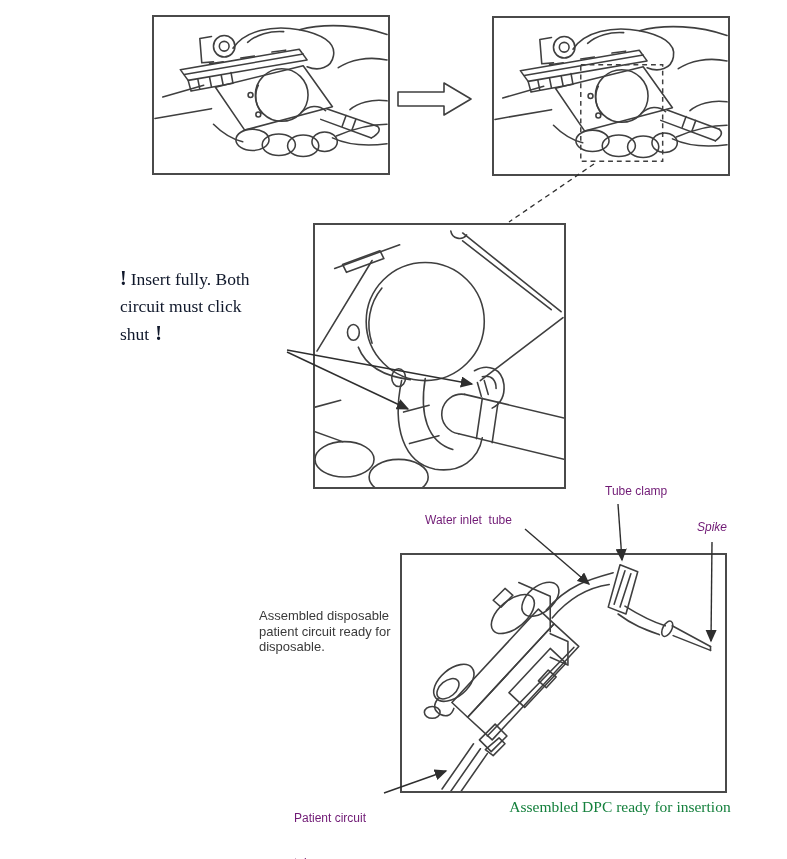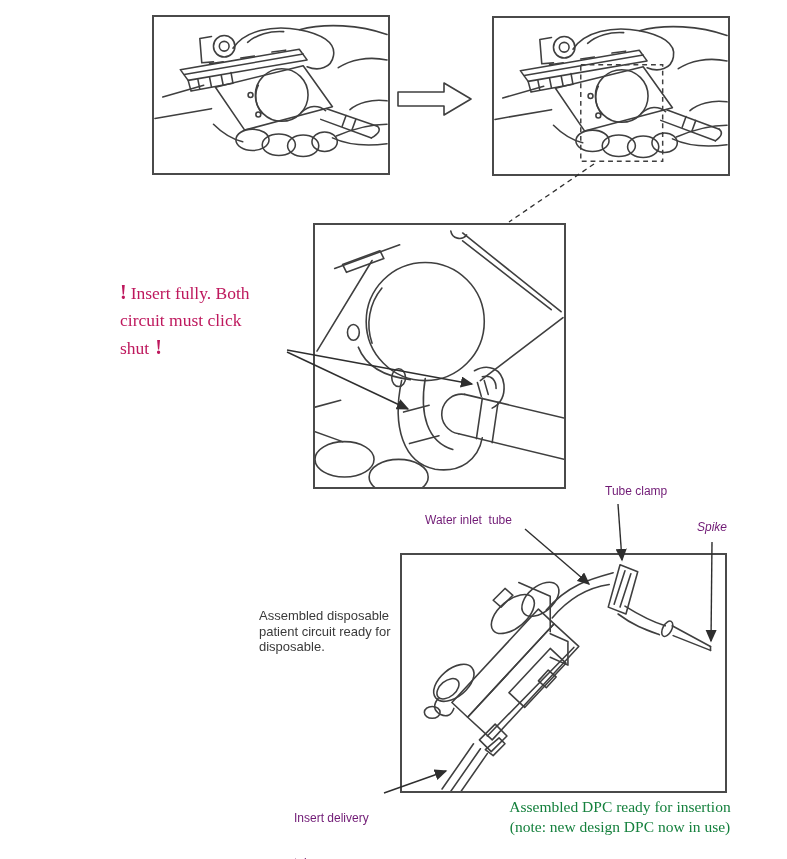--- a/index.html
+++ b/index.html
@@ -8,23 +8,23 @@
          font-family:"Liberation Sans", sans-serif; }
   .page { position:absolute; left:0; top:0; width:787px; height:859px; background:#ffffff; }
 
   .figbox { position:absolute; background:#ffffff; border:2px solid #4a4a4a; }
   .figbox svg { display:block; width:100%; height:100%; }
 
   .lineart path, .lineart circle, .lineart ellipse, .lineart line, .lineart polygon, .lineart polyline {
     stroke:#3f3f3f; fill:none; stroke-width:1.6; stroke-linecap:round; stroke-linejoin:round;
   }
 
-  .warning { position:absolute; left:120px; top:279px; width:190px;
+  .warning { position:absolute; left:120px; top:265px; width:190px;
              font-family:"Liberation Serif", serif; font-size:17.5px;
-             line-height:27px; color:#be185d; }
+             line-height:27px; color:#0f172a; }
   .warning .excl { font-weight:bold; font-size:20px; }
   .warning .sp-r { margin-right:4px; }
   .warning .sp-l { margin-left:6px; }
 
   .figlabel { position:absolute; font-size:12px; color:#701a75; line-height:15px; white-space:pre; }
 
   .leftcap { position:absolute; left:259px; top:608px; font-size:13px;
              color:#3a3a3a; line-height:15.5px; }
 
   .bottomcap { position:absolute; left:494px; top:797px; width:252px; text-align:center;
@@ -238,33 +238,32 @@
   <div class="warning">
     <div><span class="excl sp-r">!</span><span>Insert fully. Both</span></div>
     <div>circuit must click</div>
     <div><span>shut</span><span class="excl sp-l">!</span></div>
   </div>
 
   <div class="figlabel" style="left:425px; top:513px;">Water inlet  tube</div>
   <div class="figlabel" style="left:605px; top:484px;">Tube clamp</div>
   <div class="figlabel" style="left:697px; top:520px;font-style:italic;">Spike</div>
   <div class="figlabel" style="left:294px; top:781px;">
-    <div>Insert delivery</div>
+    <div>Patient circuit</div>
     <div>tube</div>
   </div>
 
   <div class="leftcap">
     <div>Assembled disposable</div>
     <div>patient circuit ready for</div>
     <div>disposable.</div>
   </div>
 
   <div class="bottomcap">
     <div>Assembled DPC ready for insertion</div>
-    <div>(note: new design DPC now in use)</div>
   </div>
 
   <svg class="overlay" viewBox="0 0 787 859">
     <defs>
       <marker id="ah" markerWidth="10" markerHeight="8" refX="8" refY="4" orient="auto">
         <path d="M0,0 L9,4 L0,8 Z" fill="#2e2e2e"></path>
       </marker>
     </defs>
     <g>
       <polygon class="hollow-arrow" points="398,92 444,92 444,83 471,99 444,115 444,106 398,106"></polygon>

